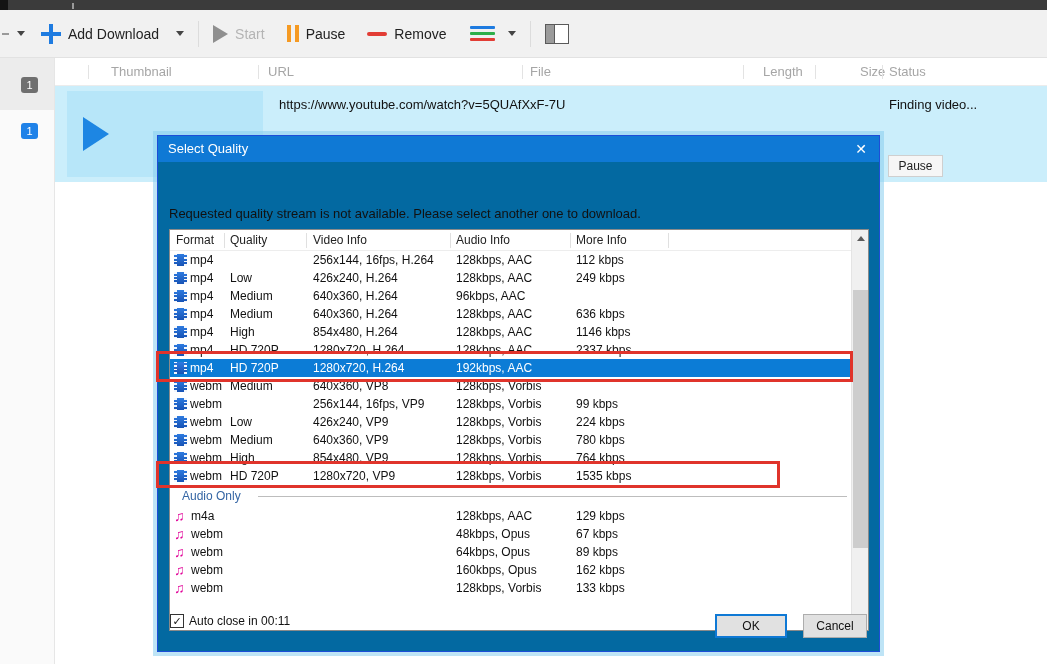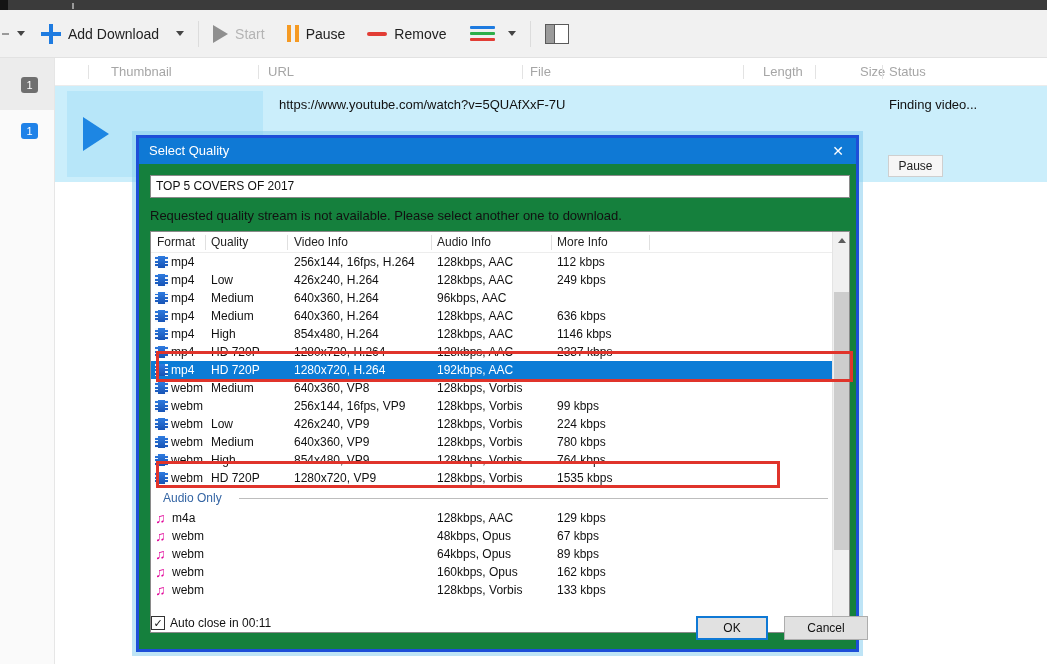--- a/index.html
+++ b/index.html
@@ -47,21 +47,21 @@
   .grid-header .vsep{position:absolute;top:7px;width:1px;height:14px;background:#e3e3e3;}
 
   .dl-row{position:absolute;left:55px;top:86px;width:992px;height:96px;background:#cbeefb;}
   .thumb-box{position:absolute;left:12px;top:5px;width:196px;height:86px;background:#b7e6f9;}
   .thumb-play{position:absolute;left:16px;top:26px;width:0;height:0;border-top:17px solid transparent;border-bottom:17px solid transparent;border-left:26px solid #1d86e3;}
   .dl-url{position:absolute;left:224px;top:11px;font-size:13px;color:#111;}
   .dl-status{position:absolute;left:834px;top:11px;font-size:13px;color:#111;}
   .dl-pause-btn{position:absolute;left:833px;top:69px;width:55px;height:22px;background:#f6f6f6;border:1px solid #cfcfcf;font-size:12px;color:#222;text-align:center;line-height:20px;}
 
   
-  .dialog{position:absolute;left:136px;top:135px;width:723px;height:517px;background:#15803d;border:3px solid #1d4ed8;box-shadow:0 0 0 4px rgba(136,205,238,.55);z-index:10;}
+  .dialog{position:absolute;left:157px;top:135px;width:723px;height:517px;background:#0369a1;border:1px solid #1d4ed8;box-shadow:0 0 0 4px rgba(136,205,238,.55);z-index:10;}
   .dlg-title{position:absolute;left:0;top:0;width:100%;height:26px;background:#0f79d5;color:#fff;font-size:13px;line-height:26px;padding-left:10px;}
   .dlg-close{position:absolute;right:9px;top:4px;width:18px;height:18px;color:#fff;font-size:14px;line-height:18px;text-align:center;cursor:default;}
   .dlg-body{position:absolute;left:0;top:26px;width:100%;height:491px;}
   .vt-input{position:absolute;left:11px;top:11px;width:700px;height:23px;background:#fff;border:1px solid #8a8a8a;font-size:12px;color:#111;line-height:21px;padding-left:5px;white-space:nowrap;overflow:hidden;}
   .notice{position:absolute;left:11px;top:44px;font-size:13px;color:#111;}
 
   .qlist{position:absolute;left:11px;top:67px;width:700px;height:402px;background:#fff;border:1px solid #8a8a8a;overflow:hidden;}
   .qhead{position:relative;height:21px;border-bottom:1px solid #ededed;font-size:12px;color:#222;}
   .qhead .qcol{position:absolute;top:3px;white-space:nowrap;}
   .qhead .vsep{position:absolute;top:3px;width:1px;height:15px;background:#e0e0e0;}
@@ -88,21 +88,21 @@
   .sbtn{position:absolute;left:0;width:17px;height:17px;display:flex;align-items:center;justify-content:center;}
   .sbtn.up{top:0;} .sbtn.down{bottom:0;}
   .tri-up{width:0;height:0;border-left:4px solid transparent;border-right:4px solid transparent;border-bottom:5px solid #5c5c5c;}
   .tri-down{width:0;height:0;border-left:4px solid transparent;border-right:4px solid transparent;border-top:5px solid #5c5c5c;}
   .sthumb{position:absolute;left:1px;top:60px;width:15px;height:258px;background:#cdcdcd;}
 
   .autoclose{position:absolute;left:12px;top:452px;display:flex;align-items:center;gap:5px;font-size:12px;color:#111;}
   .chk{width:14px;height:14px;background:#fff;border:1px solid #333;font-size:11px;line-height:13px;text-align:center;color:#111;}
   .btn{position:absolute;top:452px;height:24px;background:#e1e1e1;font-size:12px;color:#111;text-align:center;line-height:20px;}
   .btn.ok{left:557px;width:72px;border:2px solid #0f79d5;}
-  .btn.cancel{left:645px;width:84px;border:1px solid #adadad;line-height:22px;}
+  .btn.cancel{left:645px;width:64px;border:1px solid #adadad;line-height:22px;}
 
   
   .redbox{position:absolute;border:3px solid #e0342b;z-index:20;background:transparent;}
   .redbox.b1{left:156px;top:351px;width:697px;height:31px;}
   .redbox.b2{left:156px;top:461px;width:624px;height:27px;}
 </style>
 </head>
 <body>
 
 <div id="stage">
@@ -186,21 +186,20 @@
     <span class="dl-status">Finding video...</span>
     <div class="dl-pause-btn">Pause</div>
   </div>
 
   <div class="dialog">
     <div class="dlg-title">
       <span>Select Quality</span>
     </div>
     <div class="dlg-close">✕</div>
     <div class="dlg-body">
-      <div class="vt-input">TOP 5 COVERS OF 2017</div>
       <div class="notice">Requested quality stream is not available. Please select another one to download.</div>
 
       <div class="qlist">
         <div class="qhead">
           <span class="qcol" style="left:6px;">Format</span>
           <span class="qcol" style="left:60px;">Quality</span>
           <span class="qcol" style="left:143px;">Video Info</span>
           <span class="qcol" style="left:286px;">Audio Info</span>
           <span class="qcol" style="left:406px;">More Info</span>
           <span class="vsep" style="left:54px;"></span>

